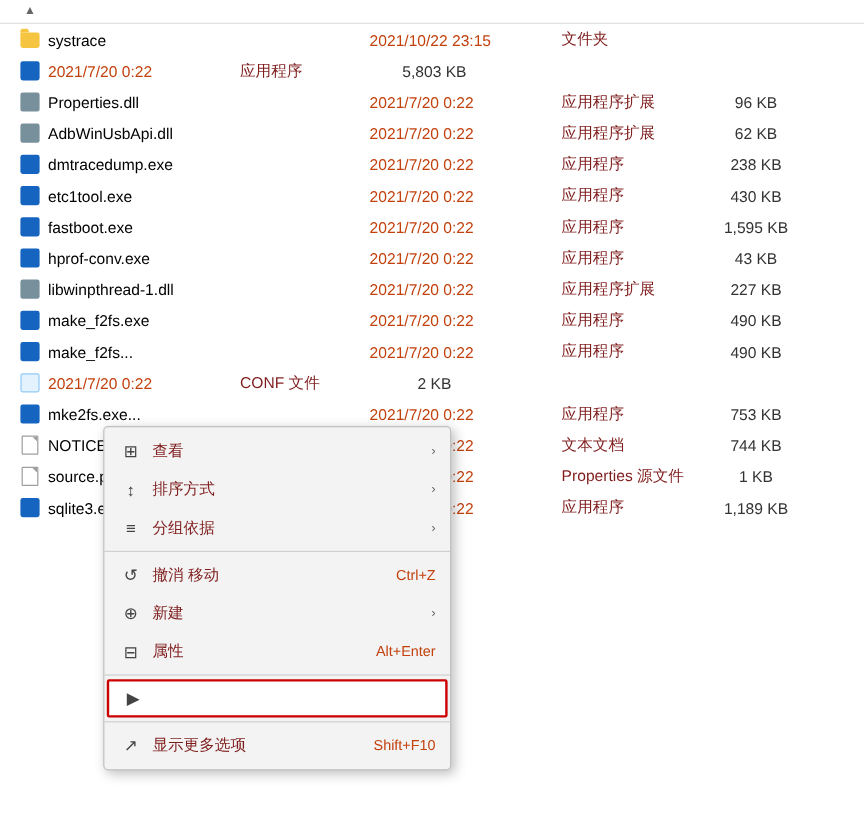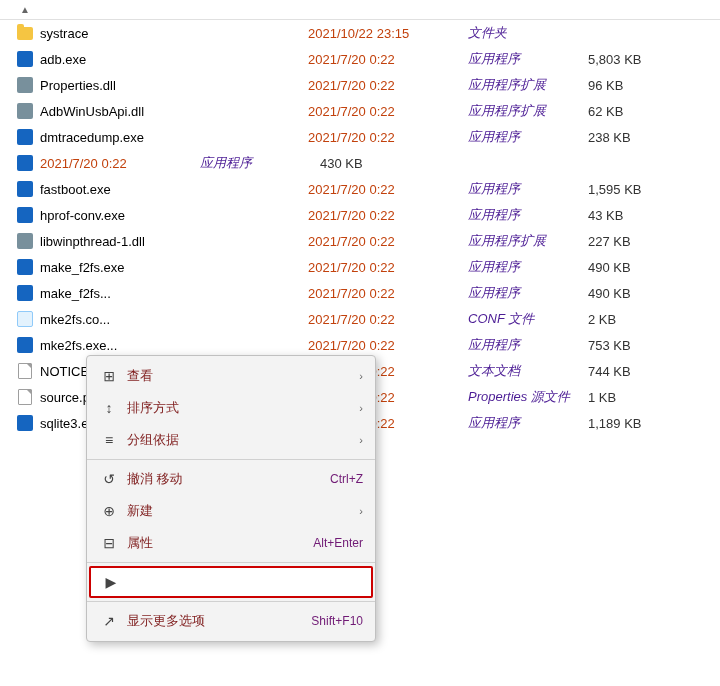--- a/index.html
+++ b/index.html
@@ -105,22 +105,22 @@
     
     .icon-conf {
       width: 16px; height: 16px;
       background: #e3f2fd;
       border: 1px solid #90caf9;
       border-radius: 2px;
     }
 
     .file-name { width: 268px; white-space: nowrap; overflow: hidden; text-overflow: ellipsis; }
     .file-date { width: 160px; color: #c2410c; }
-    .file-type { width: 120px; color: #4c1d95; font-style: italic; }
-    .file-size { width: 100px; text-align: left; padding-right: 16px; color: #333; }
+    .file-type { width: 120px; color: #7f1d1d; }
+    .file-size { width: 100px; text-align: center; padding-right: 16px; color: #333; }
 
     
     .sort-arrow {
       font-size: 10px;
       color: #666;
     }
 
     
     .context-menu {
       position: absolute;
@@ -161,21 +161,21 @@
       color: #444;
       flex-shrink: 0;
     }
 
     .menu-item-label {
       flex: 1;
       color: #7f1d1d;
     }
 
     .menu-item-shortcut {
-      color: #701a75;
+      color: #c2410c;
       font-size: 12px;
     }
 
     .menu-item-arrow {
       color: #666;
       font-size: 11px;
     }
 
     .menu-divider {
       height: 1px;
@@ -205,21 +205,20 @@
         </div>
     <div class="file-name">systrace</div>
     <div class="file-date">2021/10/22 23:15</div>
     <div class="file-type">文件夹</div>
     <div class="file-size"></div>
   </div>
       <div class="file-row">
     <div class="file-icon">
           <div class="icon-exe"></div>
         </div>
-    <div class="file-name">adb.exe</div>
     <div class="file-date">2021/7/20 0:22</div>
     <div class="file-type">应用程序</div>
     <div class="file-size">5,803 KB</div>
   </div>
       <div class="file-row">
     <div class="file-icon">
           <div class="icon-dll"></div>
         </div>
     <div class="file-name">Properties.dll</div>
     <div class="file-date">2021/7/20 0:22</div>
@@ -241,20 +240,21 @@
         </div>
     <div class="file-name">dmtracedump.exe</div>
     <div class="file-date">2021/7/20 0:22</div>
     <div class="file-type">应用程序</div>
     <div class="file-size">238 KB</div>
   </div>
       <div class="file-row">
     <div class="file-icon">
           <div class="icon-exe"></div>
         </div>
+    <div class="file-name">etc1tool.exe</div>
     <div class="file-date">2021/7/20 0:22</div>
     <div class="file-type">应用程序</div>
     <div class="file-size">430 KB</div>
   </div>
       <div class="file-row">
     <div class="file-icon">
           <div class="icon-exe"></div>
         </div>
     <div class="file-name">fastboot.exe</div>
     <div class="file-date">2021/7/20 0:22</div>
@@ -294,21 +294,20 @@
         </div>
     <div class="file-name">make_f2fs...</div>
     <div class="file-date">2021/7/20 0:22</div>
     <div class="file-type">应用程序</div>
     <div class="file-size">490 KB</div>
   </div>
       <div class="file-row">
     <div class="file-icon">
           <div class="icon-conf"></div>
         </div>
-    <div class="file-name">mke2fs.co...</div>
     <div class="file-date">2021/7/20 0:22</div>
     <div class="file-type">CONF 文件</div>
     <div class="file-size">2 KB</div>
   </div>
       <div class="file-row">
     <div class="file-icon">
           <div class="icon-exe"></div>
         </div>
     <div class="file-name">mke2fs.exe...</div>
     <div class="file-date">2021/7/20 0:22</div>

